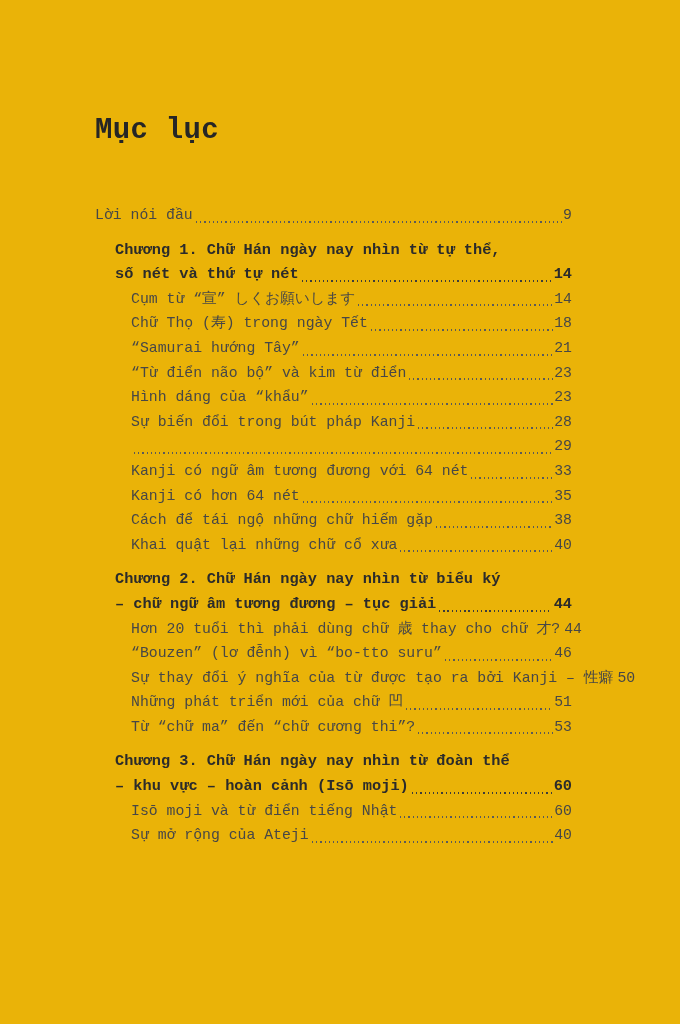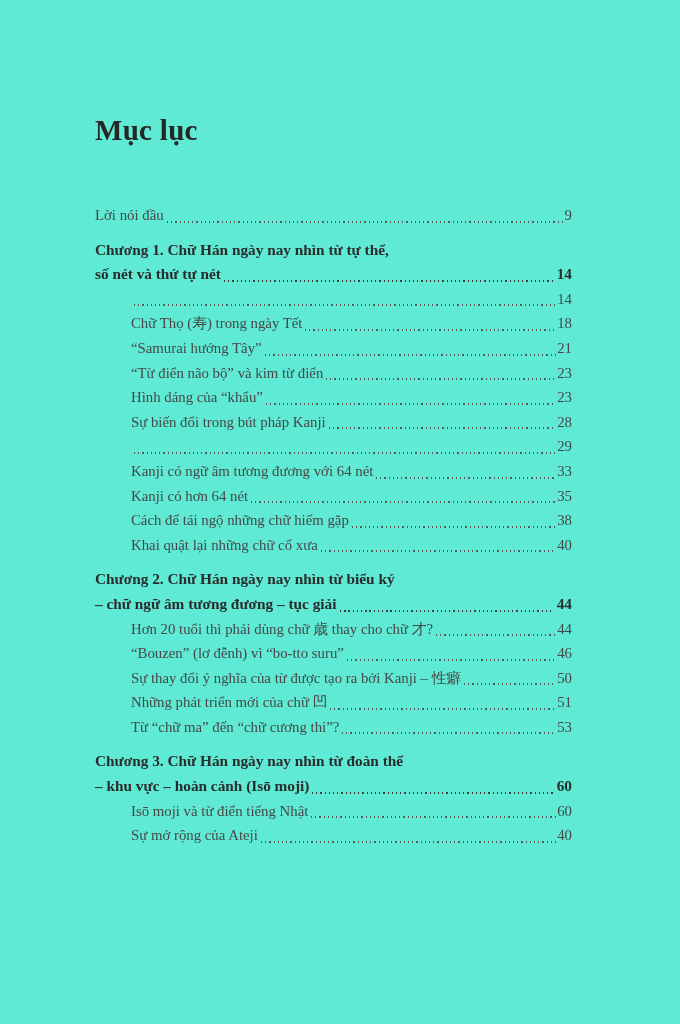--- a/index.html
+++ b/index.html
@@ -5,22 +5,22 @@
   html, body {
     margin: 0;
     padding: 0;
     background: #fcfcfc;
   }
   .page {
     position: relative;
     box-sizing: border-box;
     width: 680px;
     height: 1024px;
-    background: #5eead4;
-    font-family: Liberation Serif, serif;
+    background: #eab308;
+    font-family: Liberation Mono, monospace;
     color: #474747;
     padding: 114px 108px 0 95px;
     overflow: hidden;
   }
   .title {
     font-size: 29px;
     font-weight: bold;
     color: #262626;
     letter-spacing: 0.3px;
     margin: 0 0 56px 0;
@@ -47,20 +47,21 @@
     color: #2b2b2b;
     font-size: 15.2px;
     line-height: 24.6px;
     margin-top: 15px;
     letter-spacing: 0.2px;
   }
   .chapter {
     font-weight: bold;
     color: #2b2b2b;
     margin-top: 10px;
+    margin-left: 20px;
   }
   .chapter .row { font-size: 15.3px; }
   .chapter .leader {
     background-image: repeating-linear-gradient(
       to right, #3c3c3c 0, #3c3c3c 1.3px, transparent 1.3px, transparent 4.2px);
   }
   .chapter .pg2 { margin-left: 4px; }
   .items { margin-left: 36px; }
 </style>
 </head>
@@ -82,20 +83,21 @@
       <span class="lbl">Chương 1. Chữ Hán ngày nay nhìn từ tự thể,</span>
     </div>
     <div class="row">
       <span class="lbl">số nét và thứ tự nét</span>
       <span class="leader"></span>
       <span class="pg">14</span>
     </div>
   </div>
   <div class="items">
     <div class="row">
+      <span class="lbl">Cụm từ “宣” しくお願いします</span>
       <span class="leader"></span>
       <span class="pg">14</span>
     </div>
     <div class="row">
       <span class="lbl">Chữ Thọ (寿) trong ngày Tết</span>
       <span class="leader"></span>
       <span class="pg">18</span>
     </div>
     <div class="row">
       <span class="lbl">“Samurai hướng Tây”</span>

